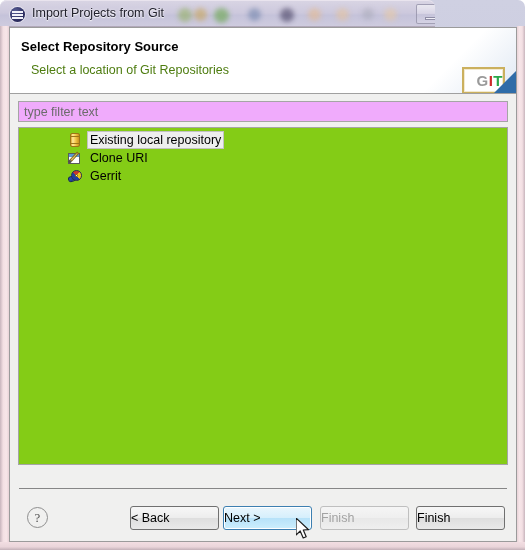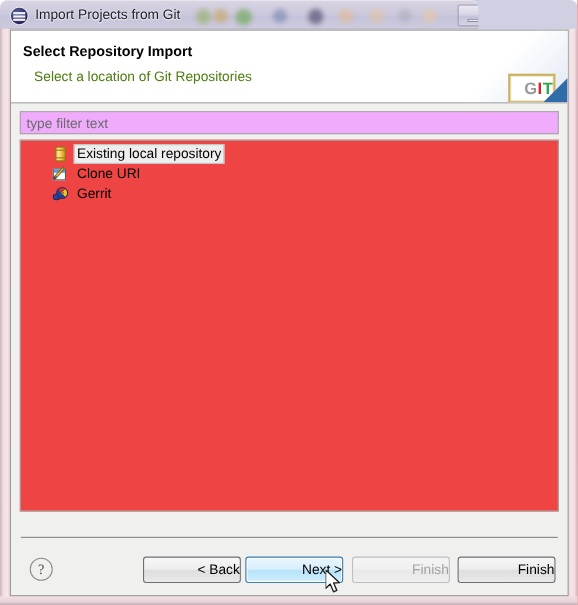--- a/index.html
+++ b/index.html
@@ -238,23 +238,24 @@
     font-size: 12.5px;
     color: #6b6b6b;
   }
 
   
   #repo-tree {
     position: absolute;
     left: 8px; top: 99px;
     width: 490px; height: 338px;
     box-sizing: border-box;
-    background: #ef4444;
+    background: #84cc16;
     border: 1px solid #a5a5a5;
     overflow: hidden;
+    padding-left: 20px;
   }
   .tree-row {
     position: relative;
     height: 18px;
     margin-left: 28px;
     display: flex;
     align-items: center;
     cursor: default;
   }
   .tree-row .label {
@@ -392,21 +393,21 @@
   .dlg-btn {
     position: absolute;
     top: 478px;
     width: 89px; height: 24px;
     box-sizing: border-box;
     border: 1px solid #707070;
     border-radius: 3px;
     background: linear-gradient(to bottom, #f7f7f7 0%, #ededed 48%, #dedede 52%, #e9e9e9 100%);
     font-size: 12.5px;
     color: #000;
-    text-align: right;
+    text-align: left;
     line-height: 22px;
     cursor: default;
   }
   #btn-back   { left: 120px; }
   #btn-next   {
     left: 213px;
     border-color: #3c7fb1;
     background: linear-gradient(to bottom, #eaf6fd 0%, #d6effc 48%, #b7e2f9 52%, #cdeffd 100%);
     box-shadow: inset 0 0 0 1px #ffffff;
   }
@@ -462,21 +463,21 @@
   </div>
 
   <div id="frame-left"></div>
   <div id="frame-right"></div>
   <div id="frame-bottom"></div>
 
   <div id="client">
 
     <div id="wizard-header">
       <div id="banner-tint"></div>
-      <div id="header-title">Select Repository Import</div>
+      <div id="header-title">Select Repository Source</div>
       <div id="header-subtitle">Select a location of Git Repositories</div>
 
       <div id="git-logo">
         <div id="git-board">
           <div class="letters"><span class="git-g">G</span><span class="git-i">I</span><span class="git-t">T</span></div>
         </div>
 
         <div id="git-knob"></div>
       </div>
 

